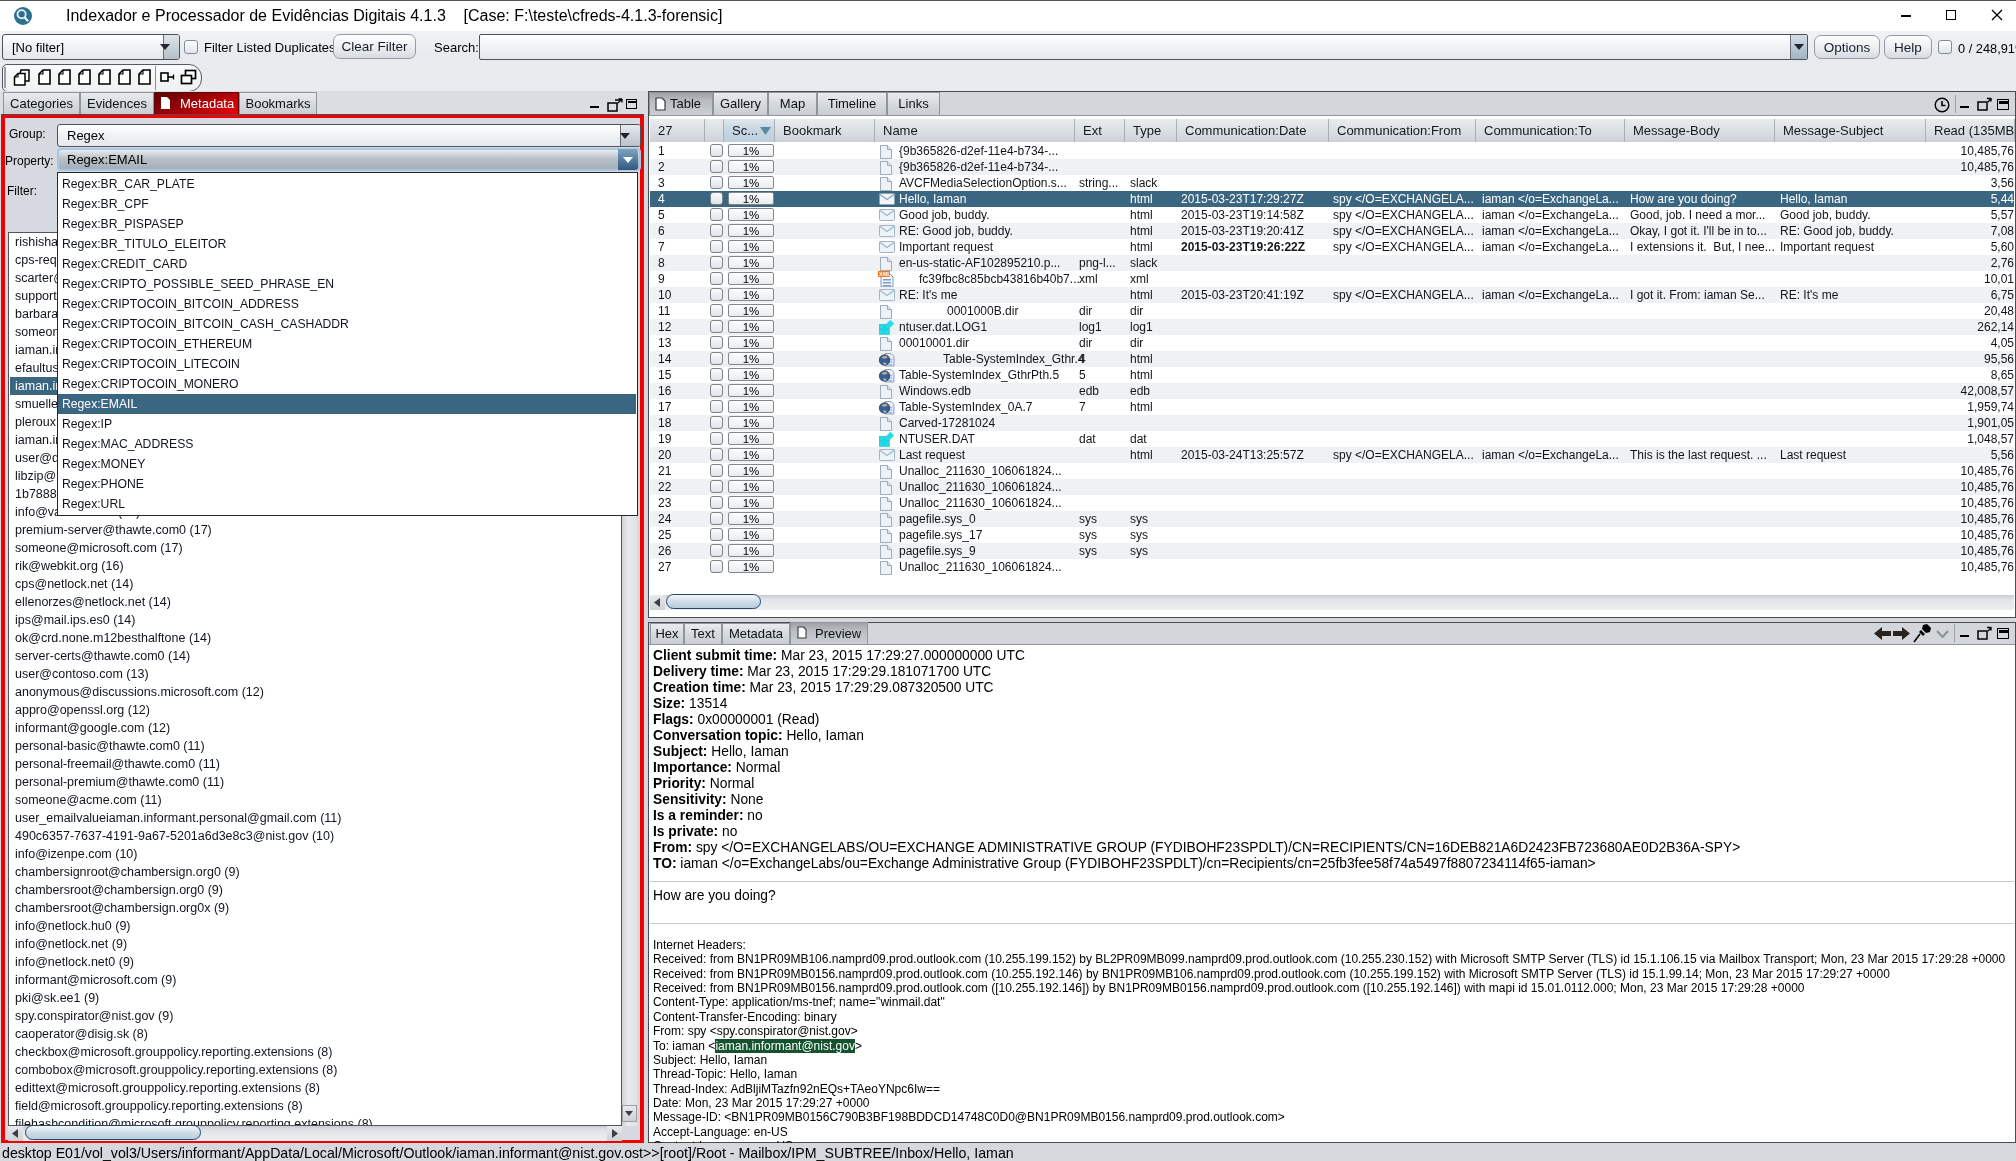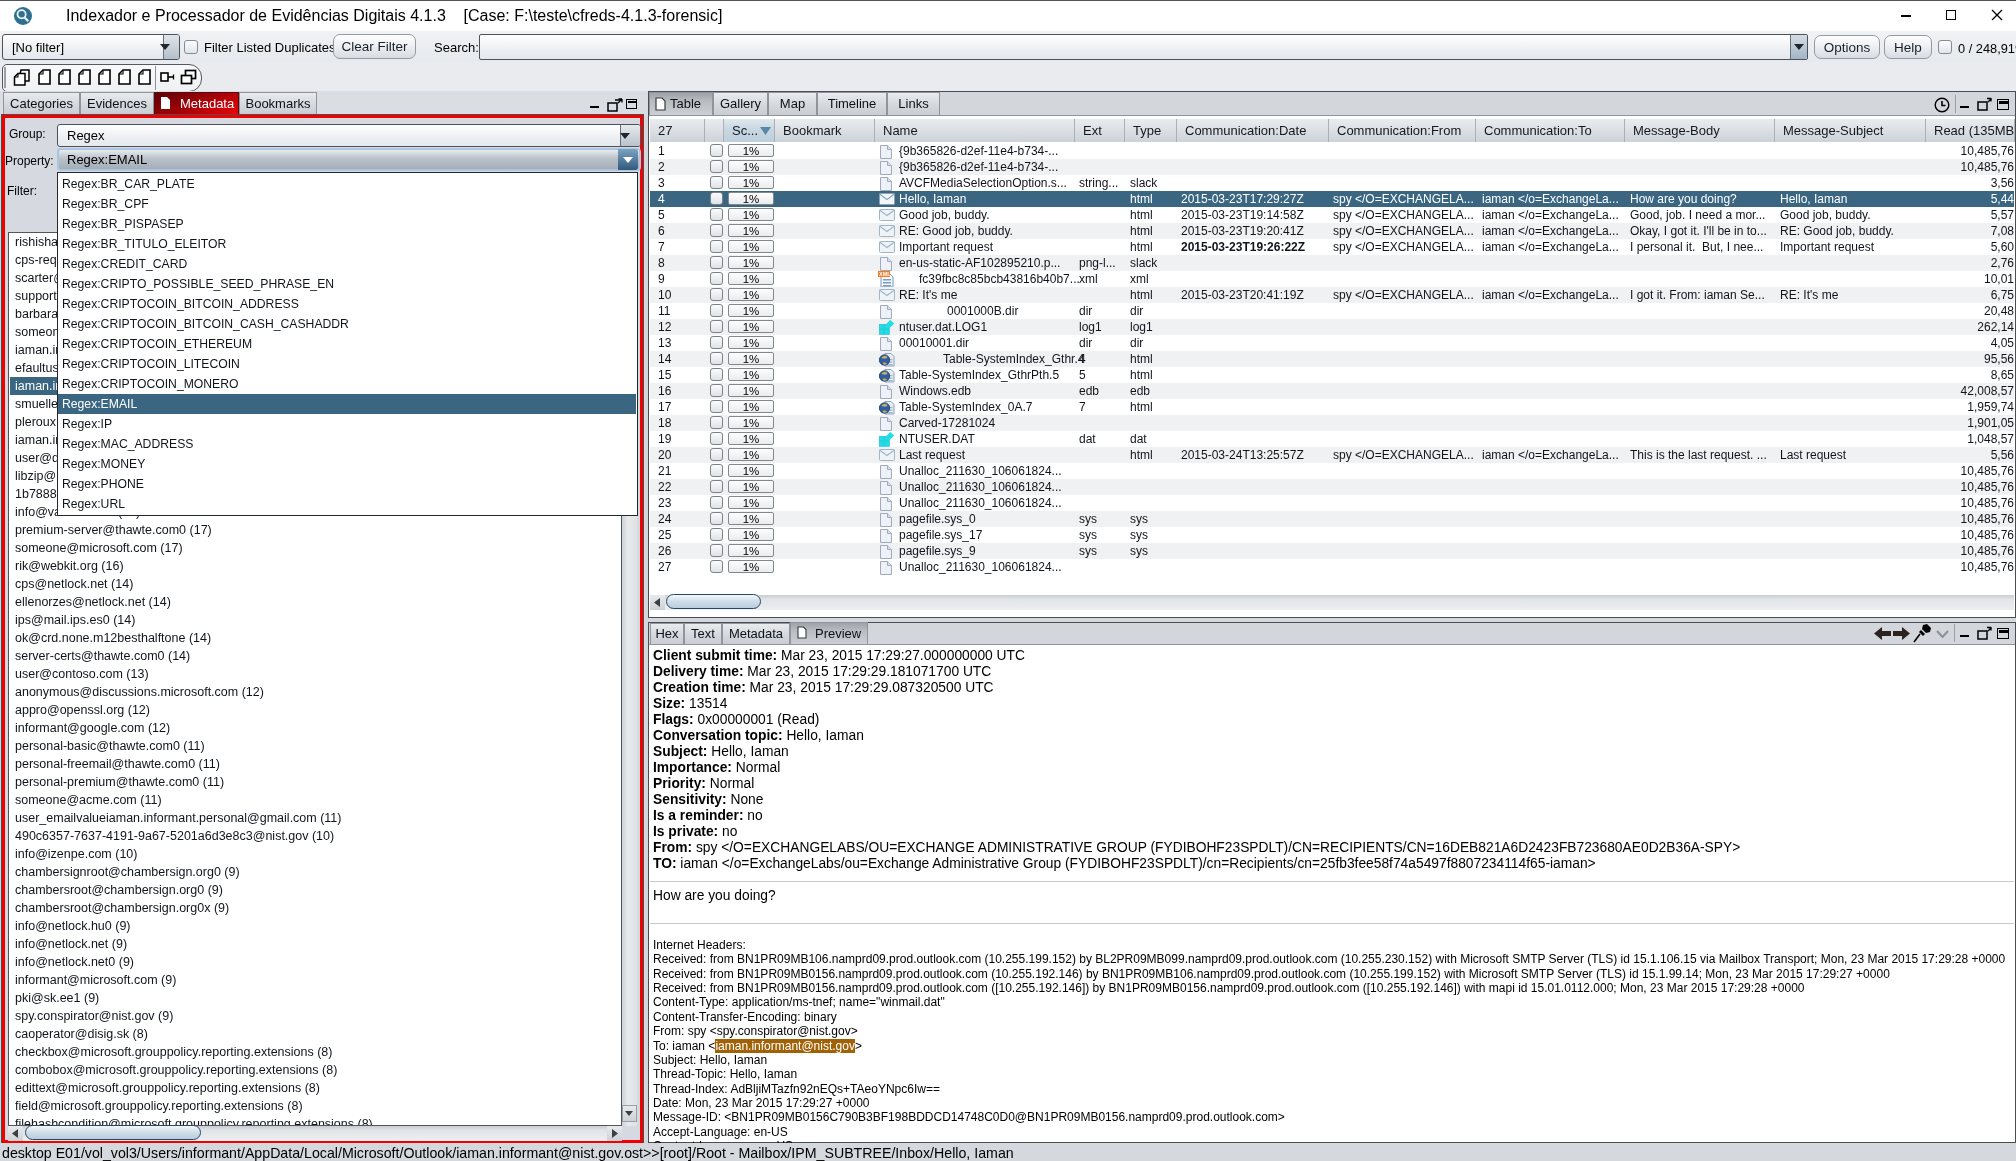--- a/index.html
+++ b/index.html
@@ -32,21 +32,21 @@
 .th{position:absolute;top:119px;height:23px;background:linear-gradient(#e9ecef,#dde1e6 45%,#cdd2d8);border-right:1px solid #aab0b7;font-size:13px;color:#14191f;line-height:23px;padding-left:8px;white-space:pre;overflow:hidden}
 .td{position:absolute;height:16px;font-size:12px;line-height:16px;color:#10151c;white-space:pre;overflow:hidden}
 .rowbg{position:absolute;left:650px;width:1364px;height:16px}
 .stripe{background:#eff1f3}
 .rowsel{background:#3a6682}
 .score{position:absolute;width:46px;height:13px;border:1px solid #83888f;border-radius:2px;background:linear-gradient(#fdfdfe,#e9ecef);font-size:11.5px;text-align:center;line-height:12px;color:#000}
 .cbx{position:absolute;width:13px;height:13px;border:1.3px solid #7c828c;border-radius:3px;background:linear-gradient(#fafbfc,#dfe3e8)}
 .pvb{position:absolute;font-size:13.8px;color:#000;white-space:pre;line-height:16px}
 .pvb b{font-weight:bold}
 .pvi{position:absolute;font-size:12px;color:#000;white-space:pre;line-height:14.35px}
-.hl{background:#a16207;color:#fff}
+.hl{background:#14532d;color:#fff}
 .statusbar{left:0;top:1143px;width:2016px;height:18px;background:#d5d8dd;color:#000;font-size:14.2px;line-height:16px;padding-top:2px}
 </style></head><body>
 <div class="ab titlebar"></div>
 <svg class="ab" style="left:13px;top:6px" width="22" height="20" viewBox="0 0 22 20">
     <circle cx="10" cy="10" r="9" fill="#2e6e8e"></circle>
     <circle cx="8.6" cy="8.2" r="4.1" fill="none" stroke="#e8f2f8" stroke-width="1.8"></circle>
     <line x1="11.6" y1="11.4" x2="15.2" y2="15.2" stroke="#e8f2f8" stroke-width="2.2"></line>
   </svg>
 <div class="lbl" style="left:66px;top:7px;font-size:16px">Indexador e Processador de Evidências Digitais 4.1.3&nbsp;&nbsp;&nbsp; [Case: F:\teste\cfreds-4.1.3-forensic]</div>
 <div class="ab" style="left:1901px;top:15px;width:10px;height:1.6px;background:#000"></div>
@@ -349,21 +349,21 @@
 <div class="score" style="left:728px;top:240px">1%</div>
 <svg class="ab" style="left:879px;top:241px" width="16" height="12" viewBox="0 0 16 12">
     <rect x="0.5" y="0.5" width="15" height="11" rx="1" fill="#eef3f8" stroke="#9fb6c8"></rect>
     <path d="M0.5 1 L8 6.5 L15.5 1" fill="none" stroke="#9fb6c8" stroke-width="1.2"></path>
   </svg>
 <div class="td" style="left:899px;top:239px;width:174px;">Important request</div>
 <div class="td" style="left:1130px;top:239px;width:46px;">html</div>
 <div class="td" style="left:1181px;top:239px;width:147px;font-weight:bold;">2015-03-23T19:26:22Z</div>
 <div class="td" style="left:1333px;top:239px;width:142px;">spy &lt;/O=EXCHANGELA...</div>
 <div class="td" style="left:1482px;top:239px;width:142px;">iaman &lt;/o=ExchangeLa...</div>
-<div class="td" style="left:1630px;top:239px;width:144px;">I personal it.  But, I nee...</div>
+<div class="td" style="left:1630px;top:239px;width:144px;">I extensions it.  But, I nee...</div>
 <div class="td" style="left:1780px;top:239px;width:145px;">Important request</div>
 <div class="td" style="left:1930px;top:239px;width:84px;text-align:right;">5,60</div>
 <div class="rowbg stripe" style="top:255px"></div>
 <div class="td" style="left:658px;top:255px;width:44px;">8</div>
 <div class="cbx" style="left:710px;top:256px"></div>
 <div class="score" style="left:728px;top:256px">1%</div>
 <svg class="ab" style="left:879px;top:256px" width="14" height="16" viewBox="0 0 14 16">
     <path d="M1.5 1.5 h7 l4 4 v9 h-11 z" fill="#eef2f8" stroke="#9dabbc" stroke-width="1"></path>
     <path d="M8.5 1.5 v4 h4" fill="#dbe3ee" stroke="#9dabbc" stroke-width="1"></path>
   </svg>

